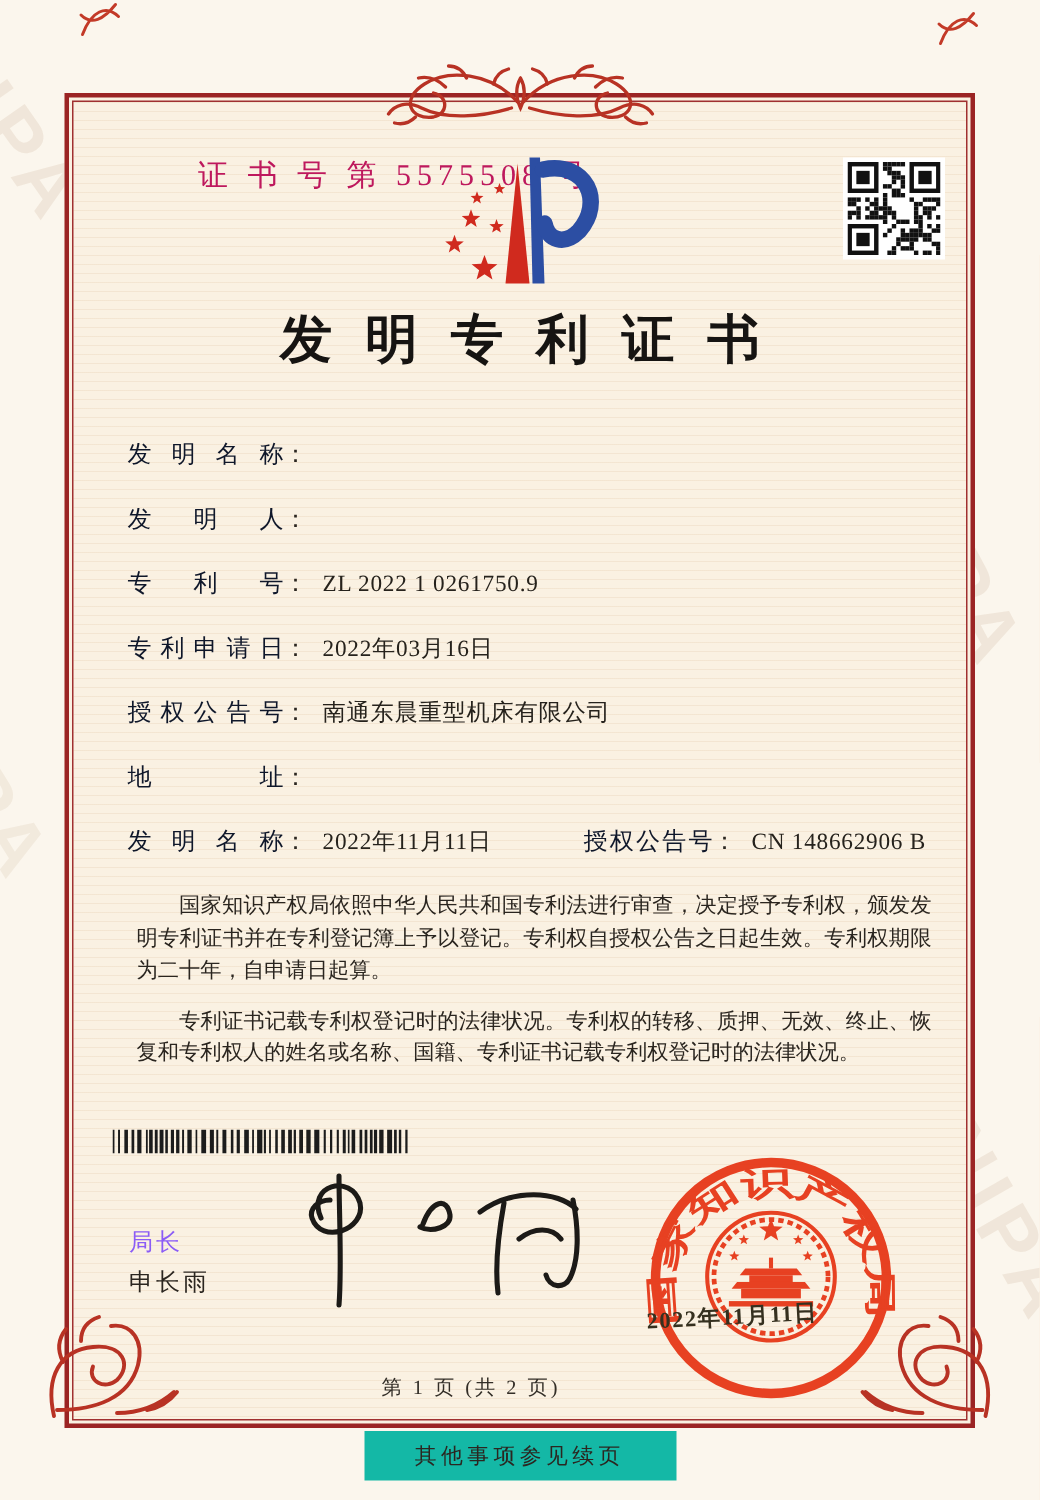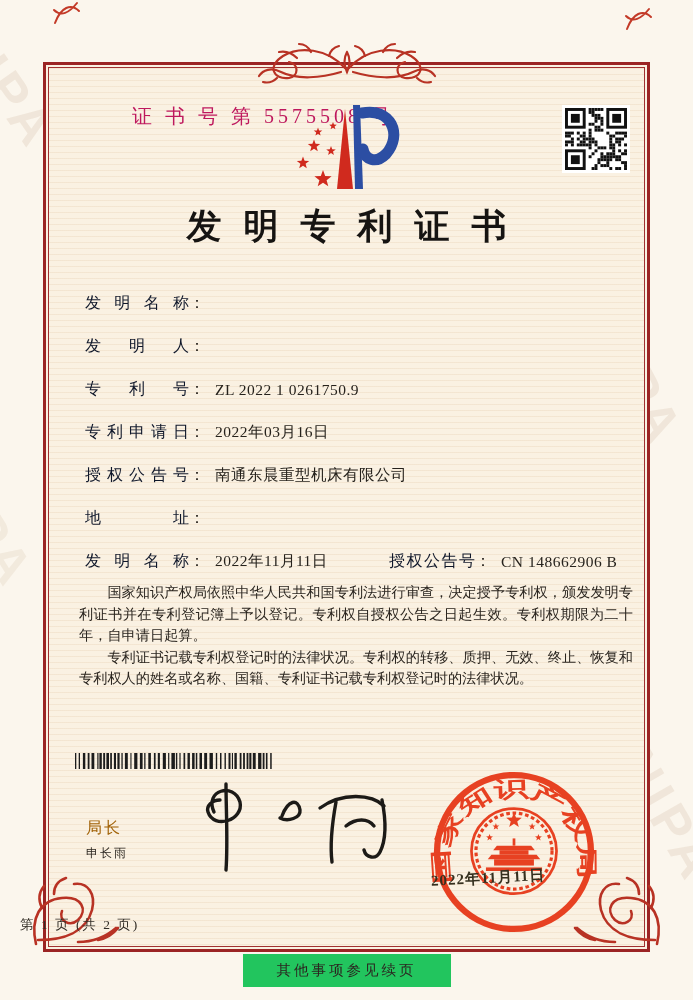--- a/index.html
+++ b/index.html
@@ -67,41 +67,41 @@
   }
   .fcolon{font-size:16px;margin:0 2px 0 0;color:#2b2620;}
   .fvalue{margin-left:8px;letter-spacing:0.5px;color:#26221c;}
   .grant-no{position:absolute;left:304px;top:0;height:43px;display:flex;align-items:center;}
 
   
   .body-text{
     position:absolute;left:79px;right:60px;top:582px;
     font-size:14.2px;line-height:21.5px;color:#2a251f;text-align:justify;
   }
-  .body-text p{margin:0;text-indent:2em;}
+  .body-text p{margin:12px;text-indent:2em;}
 
   
   .barcode{position:absolute;left:75px;top:753px;width:198px;height:16px;}
-  .director-title{position:absolute;left:86px;top:818px;font-size:16px;letter-spacing:2px;color:#a16207;}
-  .director-name{position:absolute;left:86px;top:845px;font-size:12px;letter-spacing:2px;color:#2b2620;}
+  .director-title{position:absolute;left:86px;top:818px;font-size:16px;letter-spacing:2px;color:#8b5cf6;}
+  .director-name{position:absolute;left:86px;top:845px;font-size:16px;letter-spacing:2px;color:#2b2620;}
   .signature{position:absolute;left:186px;top:778px;width:225px;height:100px;}
   .signature path{fill:none;stroke:#1c1a17;stroke-width:3.4;stroke-linecap:round;stroke-linejoin:round;}
   .seal{position:absolute;left:428px;top:766px;width:172px;height:172px;}
   .seal-date{
     position:absolute;left:431px;top:867px;width:180px;
     font-size:15px;font-weight:bold;letter-spacing:1px;color:#35301f;
     transform:rotate(-3deg);
   }
   .page-num{
-    position:absolute;left:0;right:85px;top:916px;text-align:left;
+    position:absolute;left:0;right:85px;top:916px;text-align:center;
     font-size:13.5px;letter-spacing:2px;color:#332e27;margin-left:20px;
   }
   .footer-note{
     position:absolute;left:50%;top:954px;transform:translateX(-50%);
-    background:#22c55e;padding:7px 34px;font-size:14.5px;letter-spacing:3px;color:#2b2620;
+    background:#14b8a6;padding:7px 34px;font-size:14.5px;letter-spacing:3px;color:#2b2620;
     white-space:nowrap;
   }
 </style>
 </head>
 <body>
 
 <div id="page">
 
   <div class="wm wm1">CNIPA</div>
   <div class="wm wm2">CNIPA</div>

